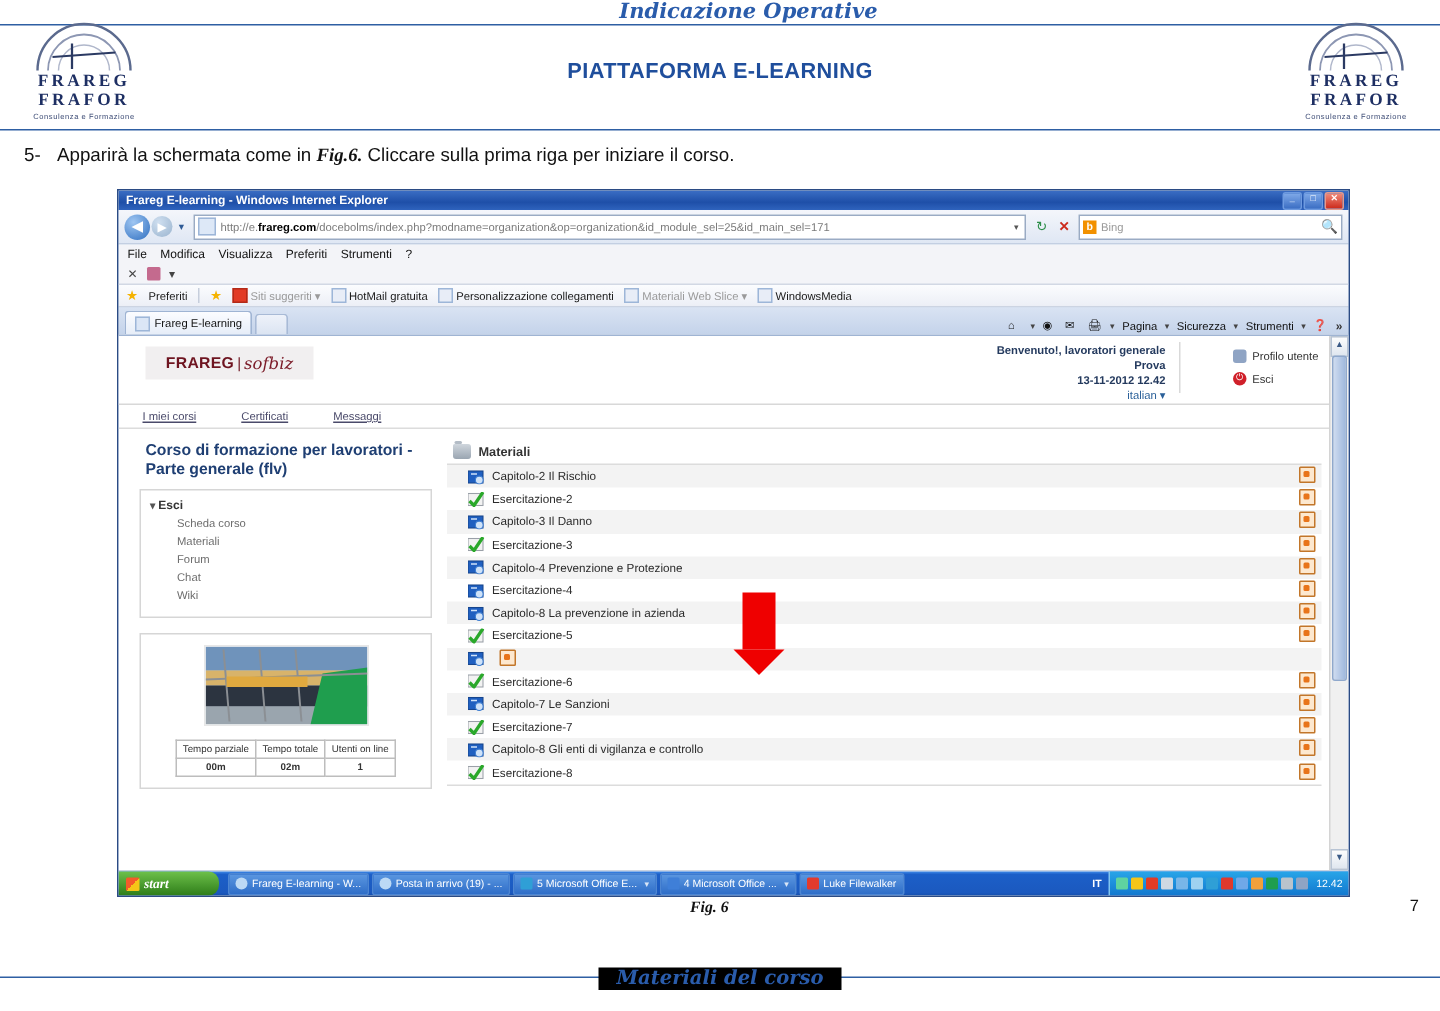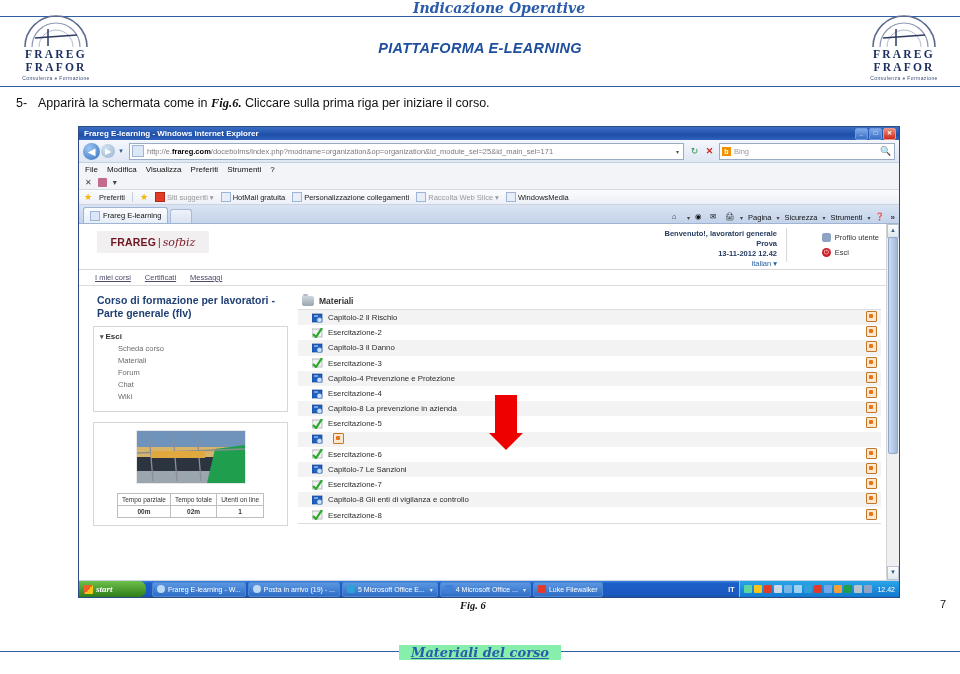--- a/index.html
+++ b/index.html
@@ -13,21 +13,21 @@
   
   .doc-head-rule{position:absolute;left:0;top:16px;width:960px;height:0;border-top:1.5px solid #2e5fa3;}
   .doc-head-title{
     position:absolute;left:0;top:0;width:960px;text-align:center;
     font-family:"DejaVu Serif", serif;font-style:italic;font-weight:bold;
     font-size:14px;color:#2a5cab;background:#fff;padding-left:19px;
   }
   .doc-head-title span{background:#fff;padding:0 12px;}
   .platform-title{
     position:absolute;left:0;top:40px;width:960px;text-align:center;
-    font-weight:bold;font-size:14.5px;color:#1f4e9c;letter-spacing:.3px;font-style:italic;
+    font-weight:bold;font-size:14.5px;color:#1f4e9c;letter-spacing:.3px;
   }
   .logo{position:absolute;width:96px;height:72px;}
   .logo.left{left:8px;top:14px;}
   .logo.right{right:8px;top:14px;}
   .logo .arch{position:relative;height:34px;width:96px;}
   .logo .arch svg{position:absolute;left:50%;transform:translateX(-50%);top:0;}
   .logo .lname{font-family:"Liberation Serif", serif;font-size:11.5px;letter-spacing:2.2px;
     color:#1e2f63;text-align:center;line-height:12.5px;font-weight:bold;}
   .logo .ltag{font-size:5px;color:#3b4a74;text-align:center;letter-spacing:.4px;margin-top:2px;}
   .head-rule-bottom{position:absolute;left:0;top:86px;width:960px;height:0;border-top:1.5px solid #2e5fa3;}
@@ -117,21 +117,21 @@
   .welcome{position:absolute;right:110px;top:5px;text-align:right;font-size:7.5px;color:#243a5e;
     font-weight:bold;line-height:10px;}
   .welcome .lang{font-weight:normal;color:#2a6099;}
   .hdr-sep{position:absolute;right:100px;top:4px;width:1px;height:34px;background:#d9d9d9;}
   .hdr-links{position:absolute;right:8px;top:6px;font-size:7.5px;color:#333;line-height:15px;}
   .hdr-links .row{display:flex;align-items:center;gap:4px;}
   .hdr-links .ic{width:9px;height:9px;border-radius:50%;}
   .hdr-links .ic.user{background:#8fa4c4;border-radius:2px;}
   .hdr-links .ic.exit{background:#d0202a;color:#fff;font-size:6px;text-align:center;line-height:9px;}
 
-  .navtabs{height:15px;border-bottom:1px solid #dcdcdc;display:flex;align-items:center;gap:14px;
+  .navtabs{height:15px;border-bottom:1px solid #dcdcdc;display:flex;align-items:center;gap:30px;
     padding-left:16px;font-size:7.5px;color:#4a4a6a;}
   .navtabs a{text-decoration:underline;color:#4a4a6a;}
 
   .cols{display:flex;padding:6px 0 0 0;}
   .col-left{width:195px;padding-left:14px;}
   .course-title{font-size:10.5px;font-weight:bold;color:#1f3f73;line-height:13px;margin:2px 0 6px 4px;}
   .menu-box{border:1px solid #d6d6d6;padding:5px 6px 10px 6px;background:#fff;}
   .menu-box .mtitle{font-size:8px;font-weight:bold;color:#333;}
   .menu-box .mtitle .caret{font-size:7px;color:#555;margin-right:2px;}
   .menu-box .mitem{font-size:7.5px;color:#6c6c6c;padding:3px 0 0 18px;}
@@ -195,21 +195,21 @@
   .tray .clock{color:#fff;font-size:7px;margin-left:3px;}
   .lang-ind{color:#fff;font-size:7px;font-weight:bold;padding:0 5px;}
 
   
   .figcap{position:absolute;left:460px;top:600px;font-family:"Liberation Serif", serif;font-style:italic;
     font-weight:bold;font-size:10.5px;color:#111;}
   .pageno{position:absolute;right:14px;top:598px;font-size:11px;color:#111;}
   .footer-rule{position:absolute;left:0;bottom:22px;width:960px;height:0;border-top:1.5px solid #2e5fa3;}
   .footer-title{position:absolute;left:0;bottom:14px;width:960px;text-align:center;
     font-family:"DejaVu Serif", serif;font-style:italic;font-weight:bold;font-size:13px;color:#2a5cab;}
-  .footer-title span{background:#86efac;padding:0 12px;text-decoration:underline;}
+  .footer-title span{background:#000000;padding:0 12px;}
 
   
   .red-arrow{position:absolute;left:410px;top:268px;width:34px;z-index:40;}
   .red-arrow .stem{width:22px;height:38px;background:#ef0000;margin:0 auto;}
   .red-arrow .head{width:0;height:0;border-left:17px solid transparent;border-right:17px solid transparent;
     border-top:17px solid #ef0000;}
 </style>
 </head>
 <body>
 
@@ -314,21 +314,21 @@
       <span class="fi">
         <span class="ic"></span>
         <span>HotMail gratuita</span>
       </span>
       <span class="fi">
         <span class="ic"></span>
         <span>Personalizzazione collegamenti</span>
       </span>
       <span class="fi">
         <span class="ic"></span>
-        <span class="dim">Raccolta Web Slice</span>
+        <span class="dim">Materiali Web Slice</span>
         <span class="dim">▾</span>
       </span>
       <span class="fi">
         <span class="ic"></span>
         <span>WindowsMedia</span>
       </span>
     </div>
 
     <div class="tabrow">
       <span class="tab">

